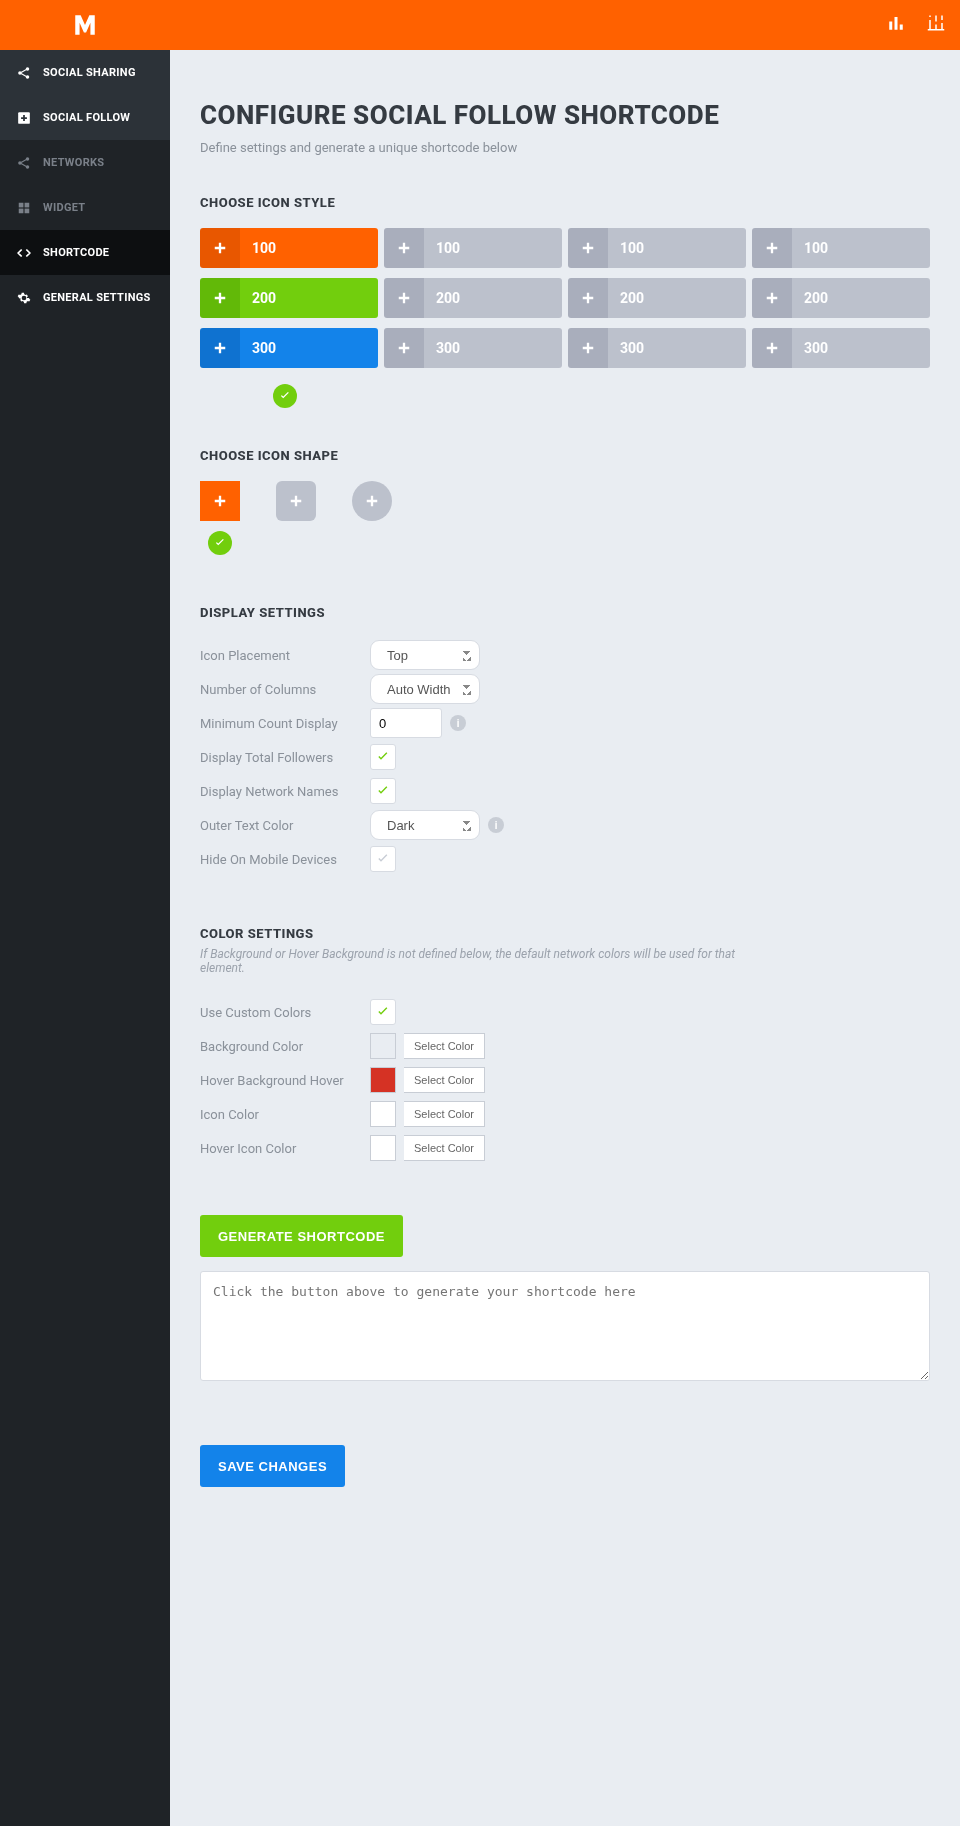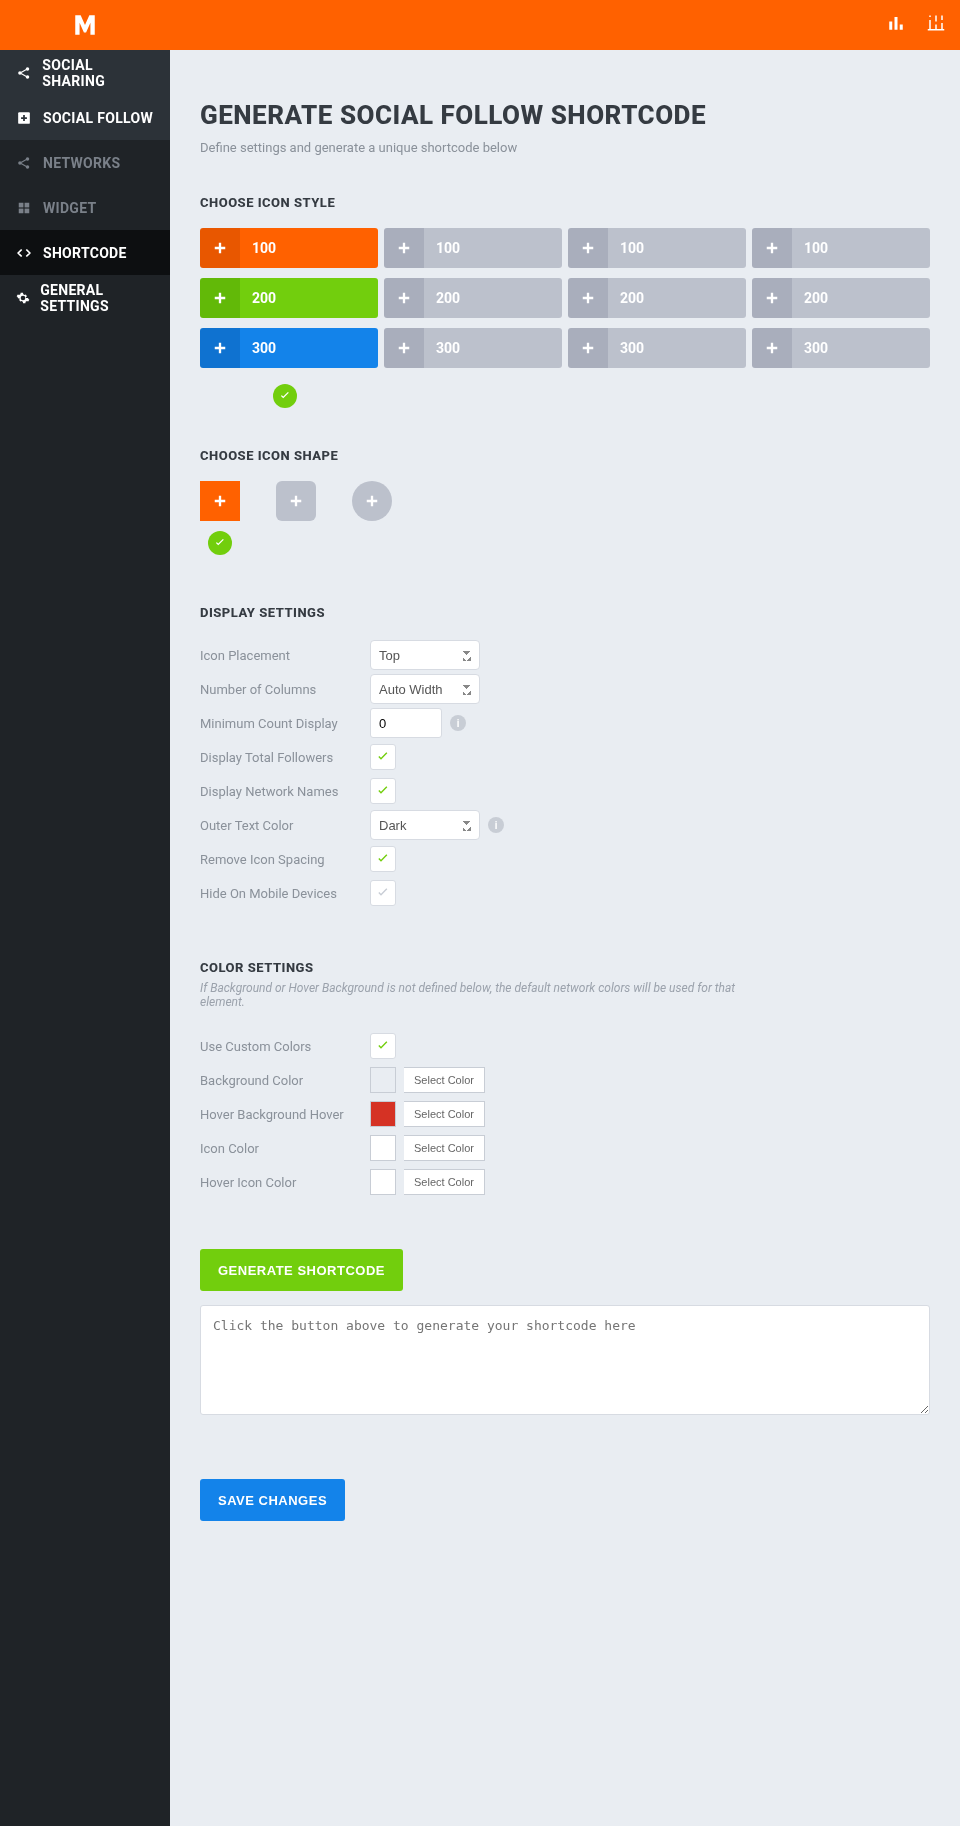--- a/index.html
+++ b/index.html
@@ -43,21 +43,21 @@
   width: 170px;
   background: #1f2327;
   min-height: 1776px;
 }
 .sidebar .nav-item {
   display: flex;
   align-items: center;
   height: 45px;
   padding: 0 15px;
   color: #fff;
-  font-size: 14px;
+  font-size: 11px;
   font-weight: 700;
   letter-spacing: 0.3px;
   cursor: pointer;
   position: relative;
 }
 .sidebar .nav-group-top { background: #2c3238; }
 .sidebar .nav-item.sub { color: #7a8089; background: #1f2327; }
 .sidebar .nav-item.active-parent { background: #2c3238; }
 .sidebar .nav-item.active { background: #0d0f11; color: #fff; }
 .sidebar .nav-item .nav-icon { width: 18px; margin-right: 10px; display:flex; align-items:center; justify-content:center; }
@@ -176,23 +176,23 @@
 .form-label {
   width: 170px;
   font-size: 13px;
   color: #8a919a;
 }
 .form-control { display:flex; align-items:center; gap:8px; }
 select.sel {
   min-width: 110px;
   height: 30px;
   border: 1px solid #d7dbe2;
-  border-radius: 4px;
+  border-radius: 9px;
   background: #fff;
-  padding: 0 22px 0 8px;
+  padding: 0 22px 0 16px;
   font-size: 13px;
   color: #555;
   appearance: none;
   background-image:
     linear-gradient(45deg, transparent 50%, #888 50%),
     linear-gradient(135deg, #888 50%, transparent 50%),
     linear-gradient(45deg, #888 50%, transparent 50%),
     linear-gradient(135deg, transparent 50%, #888 50%);
   background-position:
     calc(100% - 12px) 10px, calc(100% - 8px) 10px,
@@ -365,21 +365,21 @@
         <svg width="14" height="14" viewBox="0 0 24 24" fill="#fff">
           <path d="M12 8a4 4 0 100 8 4 4 0 000-8zm9 4a7 7 0 01-.1 1.2l2 1.6-2 3.4-2.4-1a7 7 0 01-2 1.2l-.4 2.6h-4l-.4-2.6a7 7 0 01-2-1.2l-2.4 1-2-3.4 2-1.6A7 7 0 013 12a7 7 0 01.1-1.2l-2-1.6 2-3.4 2.4 1a7 7 0 012-1.2L8 3h4l.4 2.6a7 7 0 012 1.2l2.4-1 2 3.4-2 1.6c.1.4.2.8.2 1.2z"></path>
         </svg>
       </span>
     <span>GENERAL SETTINGS</span>
   </div>
 </div>
 
 <div class="main">
 
-  <h1>GENERATE SOCIAL FOLLOW SHORTCODE</h1>
+  <h1>CONFIGURE SOCIAL FOLLOW SHORTCODE</h1>
   <p class="subtitle">Define settings and generate a unique shortcode below</p>
 
   <h2 class="section">CHOOSE ICON STYLE</h2>
   <div class="icon-style-grid">
 
     <div class="style-card sc-orange">
       <div class="box">
           <svg width="14" height="14" viewBox="0 0 24 24" fill="#fff">
             <path d="M10 3h4v7h7v4h-7v7h-4v-7H3v-4h7z"></path>
           </svg>
@@ -563,56 +563,46 @@
         </div>
     </div>
     <div class="form-row">
       <div class="form-label">Outer Text Color</div>
       <div class="form-control">
         <select class="sel"><option>Dark</option></select>
         <div class="info-icon">i</div>
       </div>
     </div>
     <div class="form-row">
-      <div class="form-label">Remove Icon Spacing</div>
+      <div class="form-label">Hide On Mobile Devices</div>
+      <div class="form-control">
+          <div class="checkbox unchecked">
+            <svg width="16" height="16" viewBox="0 0 24 24">
+              <path d="M9 16l-4-4 1.5-1.5L9 13l8-8L18.5 6.5z"></path>
+            </svg>
+          </div>
+        </div>
+    </div>
+  </div>
+
+  <div class="settings-block">
+    <h2 class="section" style="margin-bottom:6px">COLOR SETTINGS</h2>
+    <p class="color-note">If Background or Hover Background is not defined below, the default network colors will be used for that element.</p>
+
+    <div class="form-row">
+      <div class="form-label">Use Custom Colors</div>
       <div class="form-control">
           <div class="checkbox">
             <svg width="16" height="16" viewBox="0 0 24 24">
               <path d="M9 16l-4-4 1.5-1.5L9 13l8-8L18.5 6.5z"></path>
             </svg>
           </div>
         </div>
     </div>
     <div class="form-row">
-      <div class="form-label">Hide On Mobile Devices</div>
-      <div class="form-control">
-          <div class="checkbox unchecked">
-            <svg width="16" height="16" viewBox="0 0 24 24">
-              <path d="M9 16l-4-4 1.5-1.5L9 13l8-8L18.5 6.5z"></path>
-            </svg>
-          </div>
-        </div>
-    </div>
-  </div>
-
-  <div class="settings-block">
-    <h2 class="section" style="margin-bottom:6px">COLOR SETTINGS</h2>
-    <p class="color-note">If Background or Hover Background is not defined below, the default network colors will be used for that element.</p>
-
-    <div class="form-row">
-      <div class="form-label">Use Custom Colors</div>
-      <div class="form-control">
-          <div class="checkbox">
-            <svg width="16" height="16" viewBox="0 0 24 24">
-              <path d="M9 16l-4-4 1.5-1.5L9 13l8-8L18.5 6.5z"></path>
-            </svg>
-          </div>
-        </div>
-    </div>
-    <div class="form-row">
       <div class="form-label">Background Color</div>
       <div class="form-control color-picker">
         <div class="color-swatch" style="#7a00c9"></div>
         <button class="color-btn">Select Color</button>
       </div>
     </div>
     <div class="form-row">
       <div class="form-label">Hover Background Hover</div>
       <div class="form-control color-picker">
         <div class="color-swatch" style="background:#d53224"></div>

